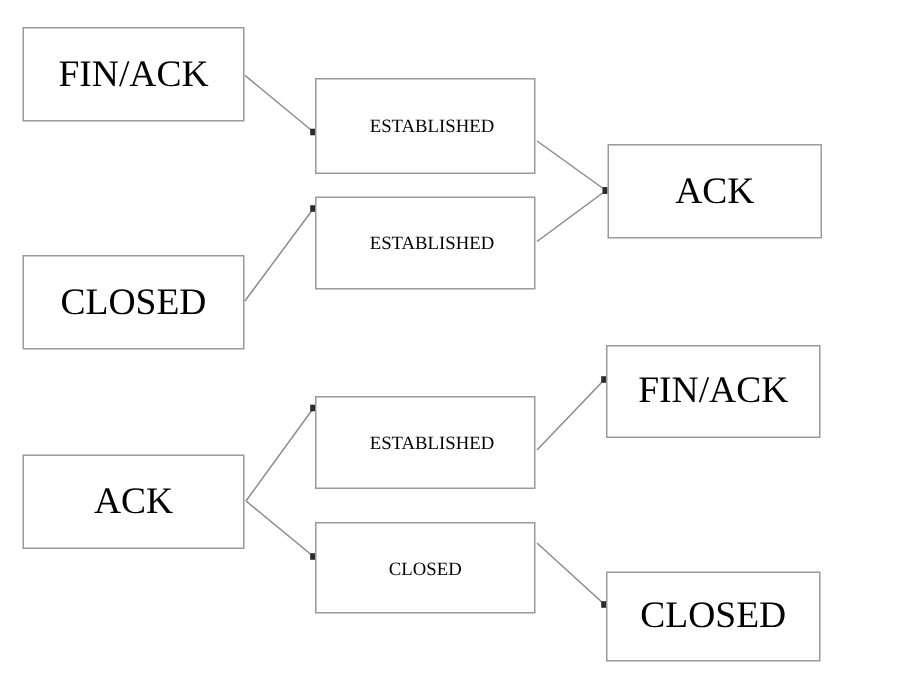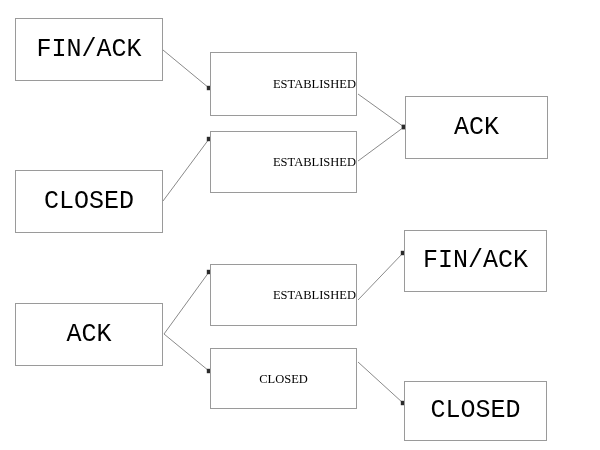--- a/index.html
+++ b/index.html
@@ -40,25 +40,24 @@
     white-space: pre-wrap;
     word-break: break-all;
   }
   
   .node.state-large {
     justify-content: center;
   }
   .node.state-large .node-label {
     text-align: center;
     font-size: 25px;
-    font-family: Liberation Mono, monospace;
   }
   
   .node.state-small .node-label {
-    text-align: right;
+    text-align: center;
     font-size: 12.5px;
     padding-left: 9px;
   }
   .node.state-small.centered .node-label {
     text-align: center;
     padding-left: 0;
   }
 </style>
 </head>
 <body>

